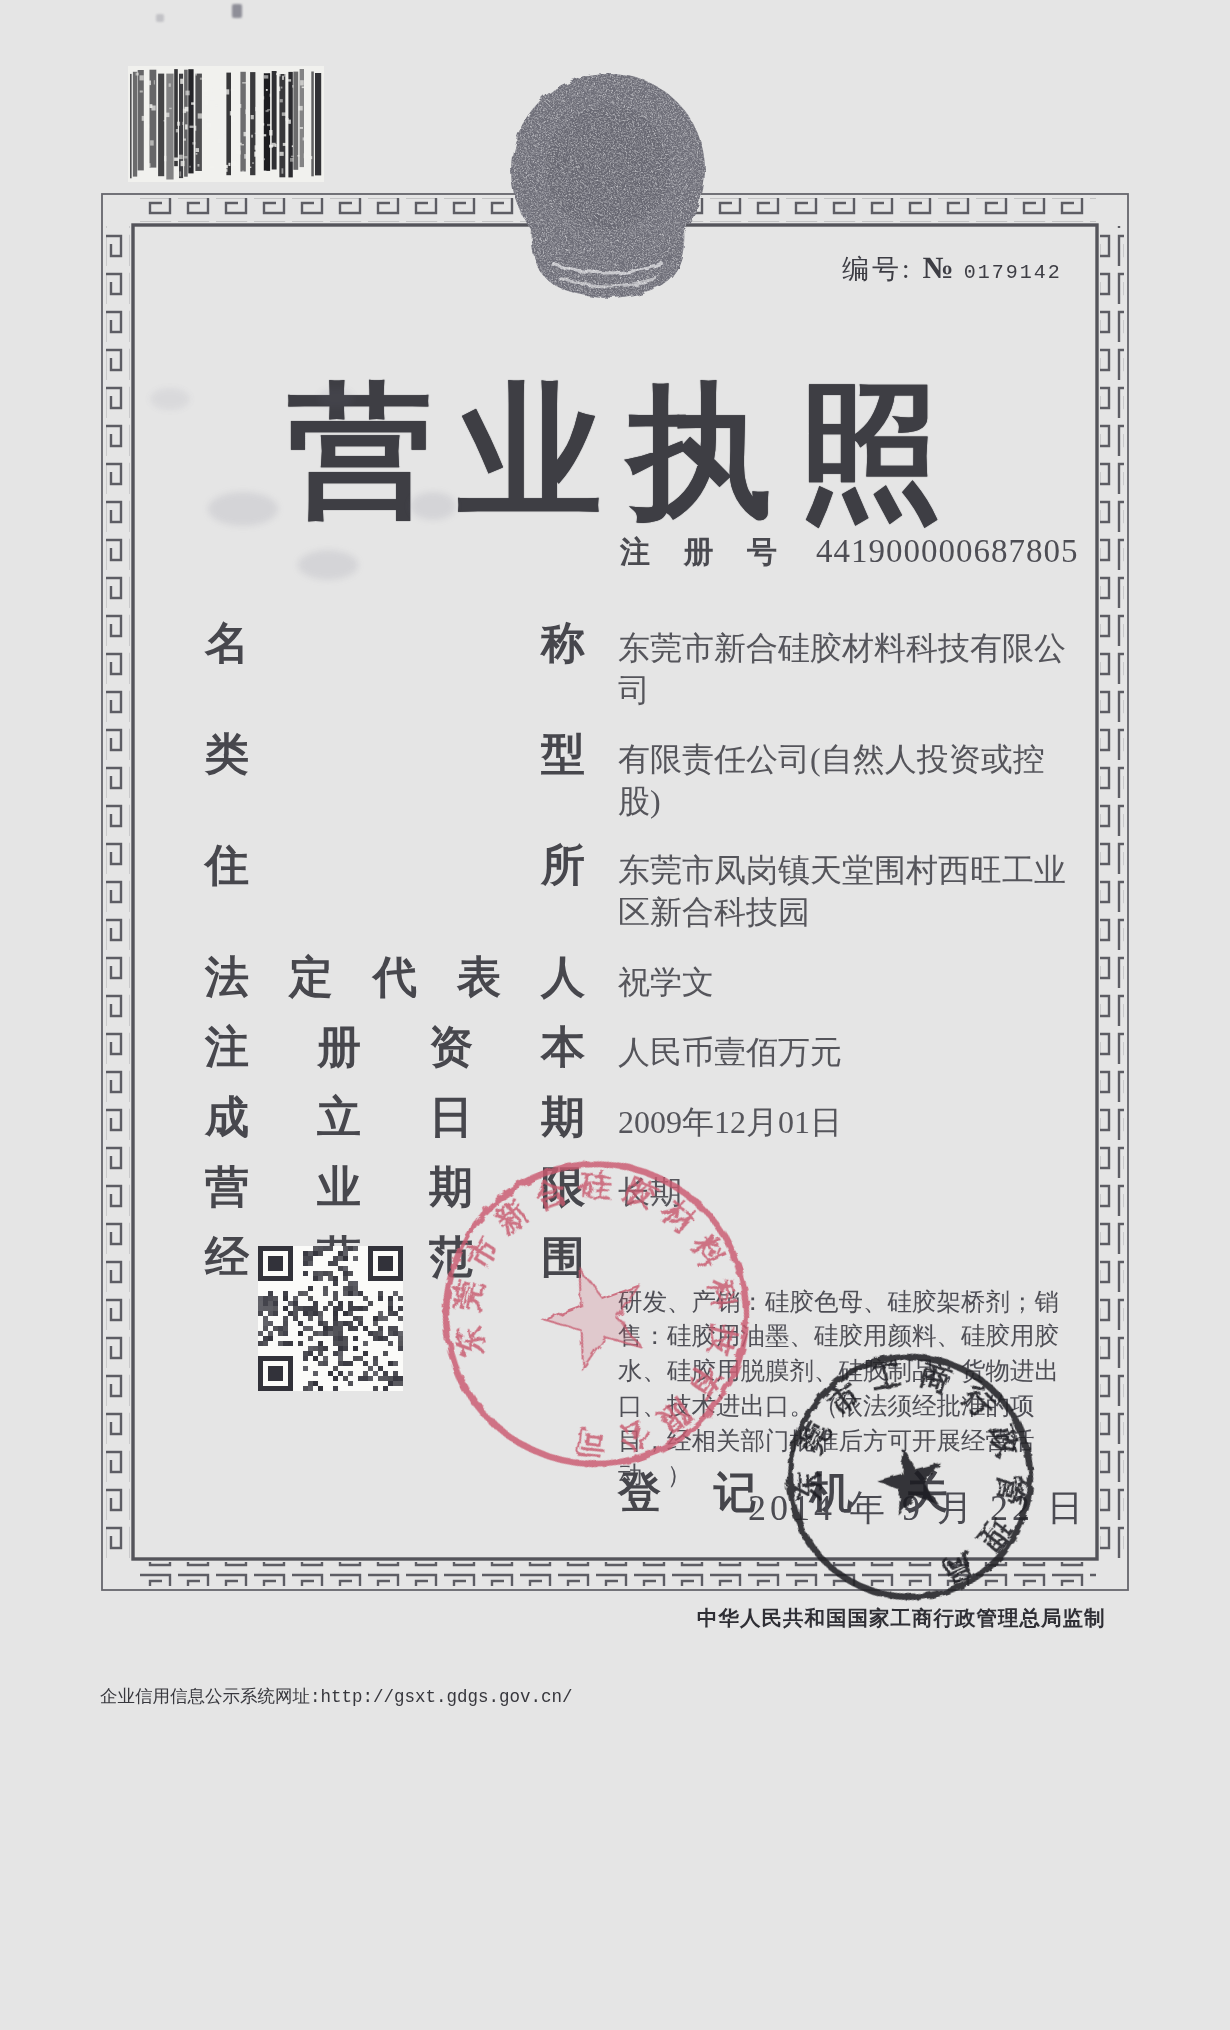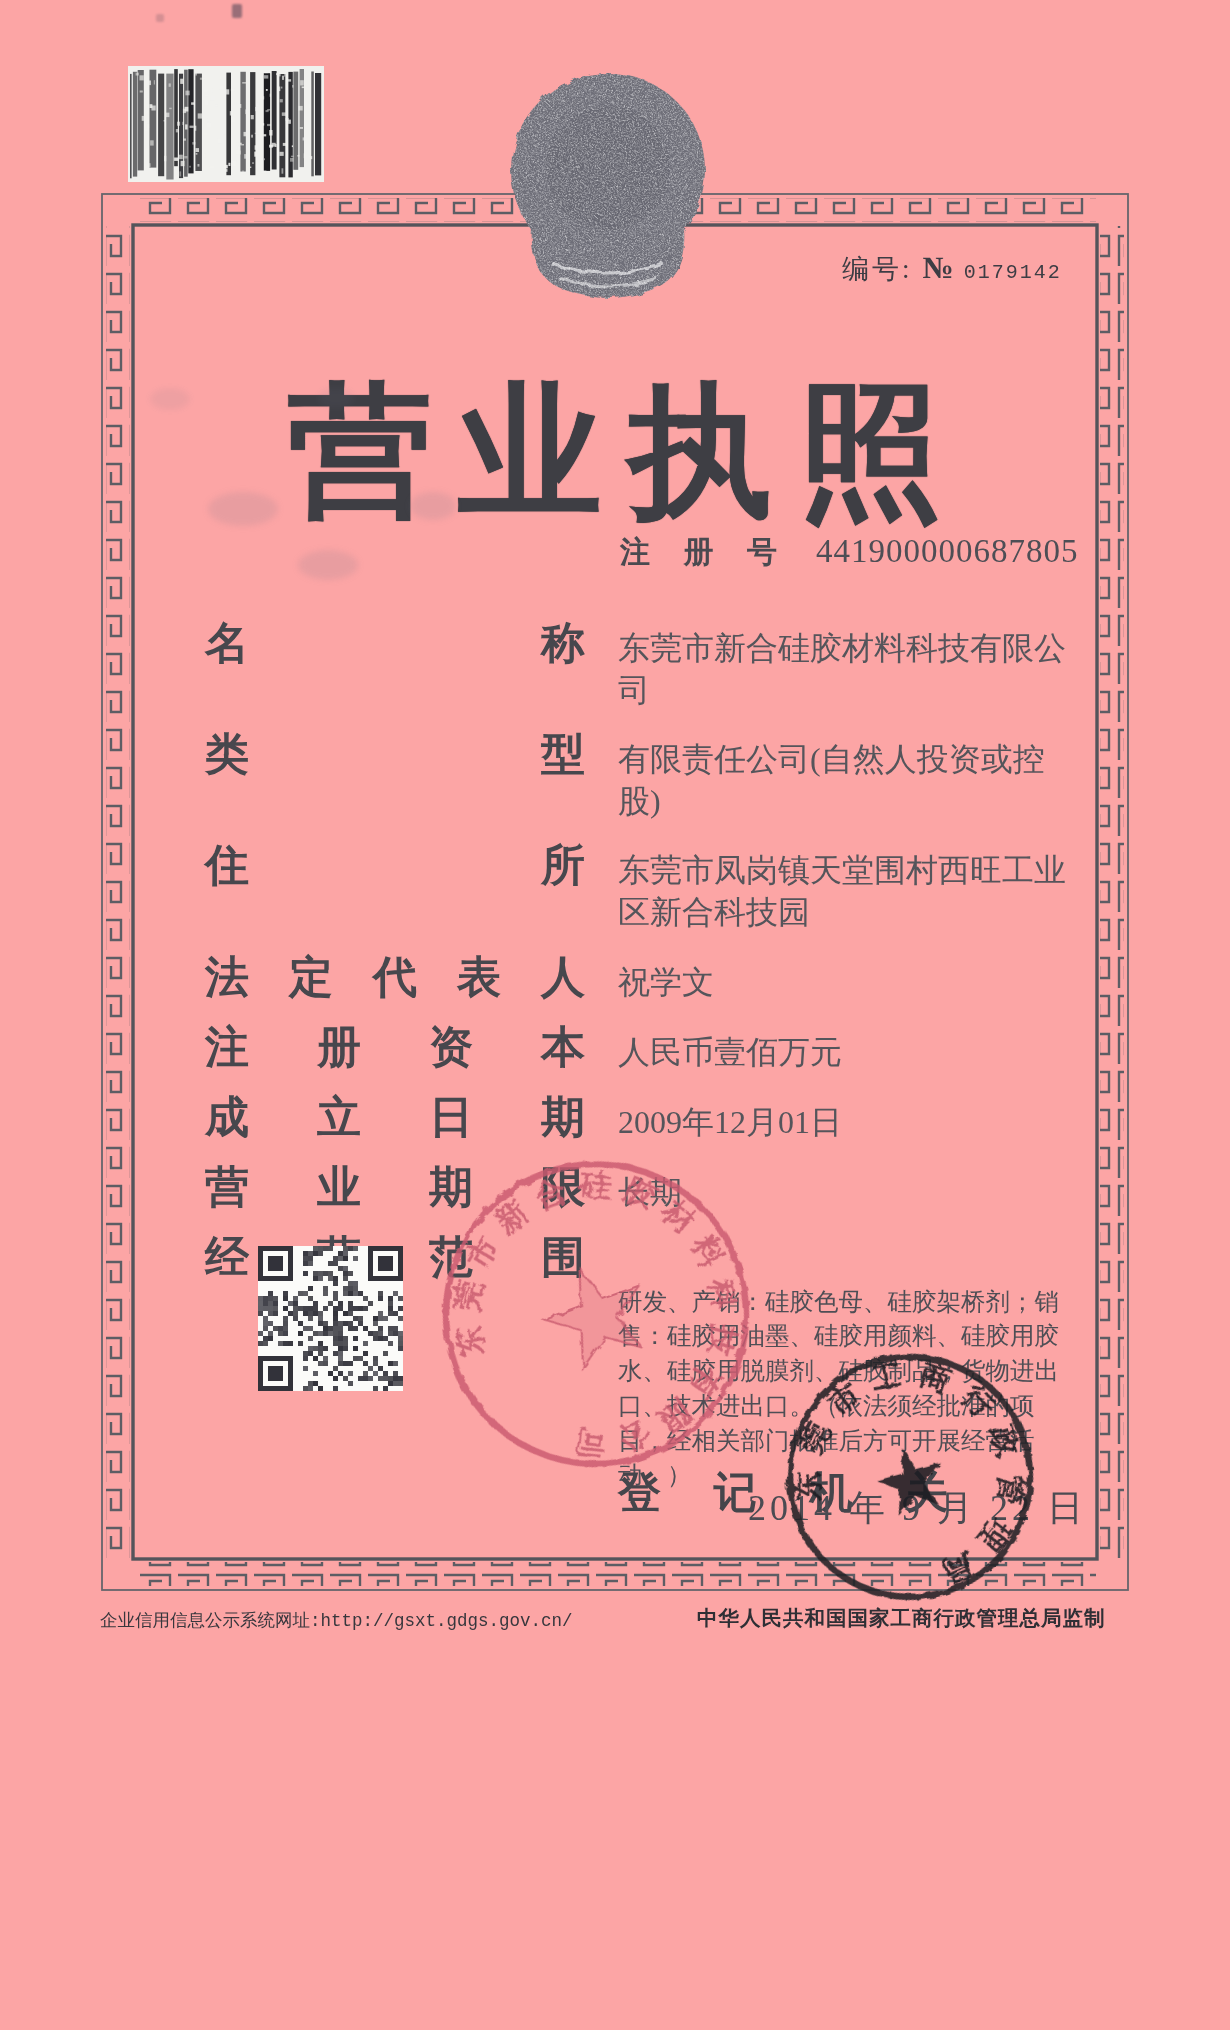--- a/index.html
+++ b/index.html
@@ -1,17 +1,17 @@
 <!DOCTYPE html>
 <html><head>
 <meta charset="utf-8">
 <style>
   html,body{margin:0;padding:0;background:#ffffff;}
   .page{
-    position:relative;width:1230px;height:2030px;background:#fca5a5;
+    position:relative;width:1230px;height:2030px;background:#e5e5e5;
     overflow:hidden;font-family:"Liberation Serif",serif;color:#46464c;
   }
   .abs{position:absolute;}
   
   .serial{left:842px;top:250px;display:flex;align-items:baseline;gap:10px;color:#3d3d44;}
   .serial .s-label{font-size:27px;letter-spacing:3px;}
   .serial .s-no{font-size:31px;font-weight:700;}
   .serial .s-num{font-family:"Liberation Mono",monospace;font-size:20px;letter-spacing:2px;}
   .title{
     left:288px;top:356px;width:680px;font-family:"Liberation Sans",sans-serif;
@@ -26,21 +26,21 @@
   .field-row{display:flex;align-items:flex-start;margin-bottom:20px;min-height:50px;}
   .f-label{
     width:380px;flex:0 0 380px;font-size:44px;font-weight:600;color:#47474d;
     text-align:justify;text-align-last:justify;line-height:1.1;
   }
   .f-value{margin-left:33px;padding-top:8px;font-size:32px;color:#55555b;line-height:1.3;}
   .field-row.small .f-value{font-size:24.5px;line-height:1.42;width:452px;padding-top:5px;color:#4e4e55;margin-top:46px;}
   
   .registrar{left:618px;top:1428px;font-size:43px;font-weight:600;letter-spacing:21px;color:#45454b;white-space:nowrap;margin-top:36px;}
   .issue-date{left:748px;top:1484px;font-size:36px;letter-spacing:4px;color:#4b4b52;white-space:nowrap;}
-  .footer-left{left:100px;top:1608px;font-family:"Liberation Mono",monospace;font-size:17.5px;color:#37373d;}
+  .footer-left{left:100px;top:1684px;font-family:"Liberation Mono",monospace;font-size:17.5px;color:#37373d;}
   .footer-right{left:697px;top:1604px;font-size:20.5px;font-weight:600;color:#2f2f35;letter-spacing:1px;text-align:right;}
   
   .blob{position:absolute;background:rgba(110,115,135,.14);filter:blur(3px);border-radius:50%;}
   .speck{position:absolute;background:rgba(55,55,75,.5);filter:blur(1px);border-radius:2px;}
   svg{display:block;}
 </style>
 </head>
 <body>
 
 <div class="page">

